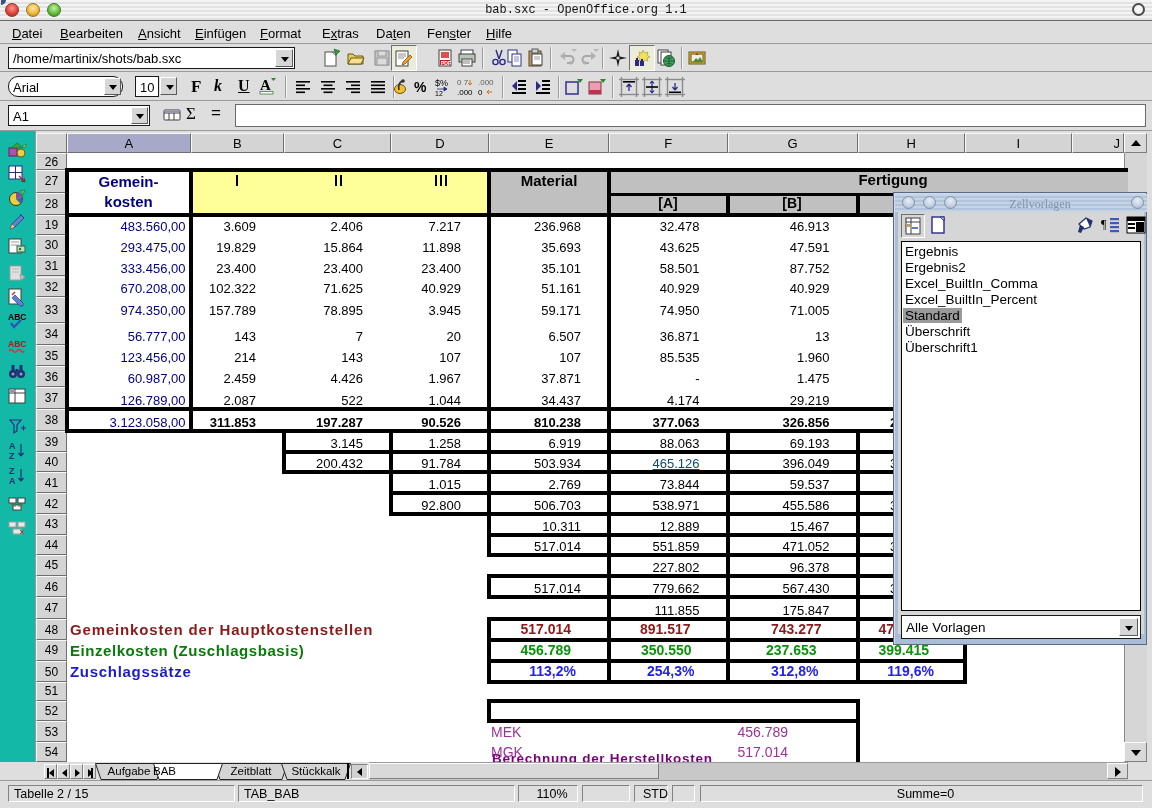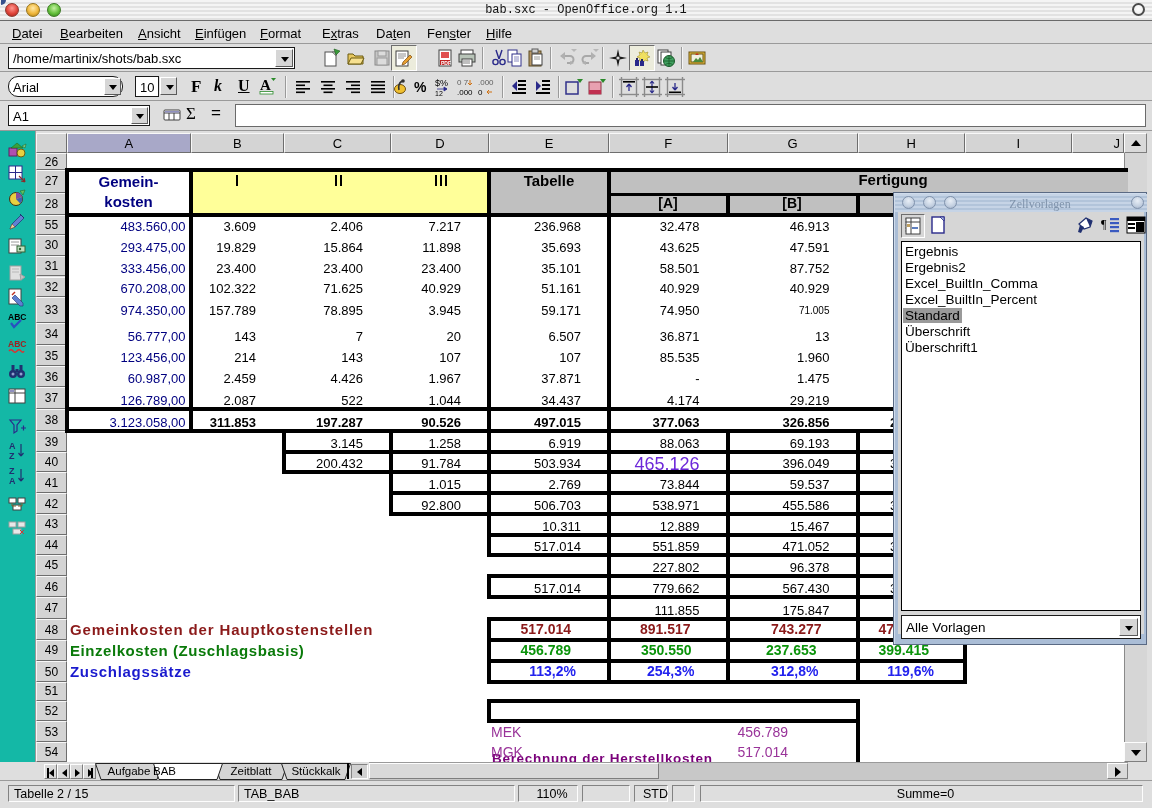--- a/index.html
+++ b/index.html
@@ -381,21 +381,21 @@
 <div class="ab hdr3d" style="left:391px;top:133px;width:98px;height:20px;background:#d4d4d4;font-size:13px;text-align:center;line-height:19px;">D</div>
 <div class="ab hdr3d" style="left:489px;top:133px;width:120px;height:20px;background:#d4d4d4;font-size:13px;text-align:center;line-height:19px;">E</div>
 <div class="ab hdr3d" style="left:609px;top:133px;width:118.5px;height:20px;background:#d4d4d4;font-size:13px;text-align:center;line-height:19px;">F</div>
 <div class="ab hdr3d" style="left:727.5px;top:133px;width:130.0px;height:20px;background:#d4d4d4;font-size:13px;text-align:center;line-height:19px;">G</div>
 <div class="ab hdr3d" style="left:857.5px;top:133px;width:107.5px;height:20px;background:#d4d4d4;font-size:13px;text-align:center;line-height:19px;">H</div>
 <div class="ab hdr3d" style="left:965px;top:133px;width:106.5px;height:20px;background:#d4d4d4;font-size:13px;text-align:center;line-height:19px;">I</div>
 <div class="ab hdr3d" style="left:1071.5px;top:133px;width:52.5px;height:20px;background:#d4d4d4;font-size:13px;text-align:right;padding-right:3px;line-height:19px;">J</div>
 <div class="ab hdr3d" style="left:36px;top:153px;width:31px;height:17px;font-size:12px;text-align:center;line-height:16px;">26</div>
 <div class="ab hdr3d" style="left:36px;top:170px;width:31px;height:22.5px;font-size:12px;text-align:center;line-height:21.5px;">27</div>
 <div class="ab hdr3d" style="left:36px;top:192.5px;width:31px;height:22.400000000000006px;font-size:12px;text-align:center;line-height:21.400000000000006px;">28</div>
-<div class="ab hdr3d" style="left:36px;top:214.9px;width:31px;height:20.400000000000006px;font-size:12px;text-align:center;line-height:19.400000000000006px;">55</div>
+<div class="ab hdr3d" style="left:36px;top:214.9px;width:31px;height:20.400000000000006px;font-size:12px;text-align:center;line-height:19.400000000000006px;">19</div>
 <div class="ab hdr3d" style="left:36px;top:235.3px;width:31px;height:20.399999999999977px;font-size:12px;text-align:center;line-height:19.399999999999977px;">30</div>
 <div class="ab hdr3d" style="left:36px;top:255.7px;width:31px;height:20.80000000000001px;font-size:12px;text-align:center;line-height:19.80000000000001px;">31</div>
 <div class="ab hdr3d" style="left:36px;top:276.5px;width:31px;height:20.100000000000023px;font-size:12px;text-align:center;line-height:19.100000000000023px;">32</div>
 <div class="ab hdr3d" style="left:36px;top:296.6px;width:31px;height:26.799999999999955px;font-size:12px;text-align:center;line-height:25.799999999999955px;">33</div>
 <div class="ab hdr3d" style="left:36px;top:323.4px;width:31px;height:21.30000000000001px;font-size:12px;text-align:center;line-height:20.30000000000001px;">34</div>
 <div class="ab hdr3d" style="left:36px;top:344.7px;width:31px;height:21.30000000000001px;font-size:12px;text-align:center;line-height:20.30000000000001px;">35</div>
 <div class="ab hdr3d" style="left:36px;top:366px;width:31px;height:21.30000000000001px;font-size:12px;text-align:center;line-height:20.30000000000001px;">36</div>
 <div class="ab hdr3d" style="left:36px;top:387.3px;width:31px;height:21.69999999999999px;font-size:12px;text-align:center;line-height:20.69999999999999px;">37</div>
 <div class="ab hdr3d" style="left:36px;top:409px;width:31px;height:21.5px;font-size:12px;text-align:center;line-height:20.5px;">38</div>
 <div class="ab hdr3d" style="left:36px;top:430.5px;width:31px;height:21.0px;font-size:12px;text-align:center;line-height:20.0px;">39</div>
@@ -424,21 +424,21 @@
   </div>
 <div class="ab" style="left:1147px;top:131px;width:5px;height:677px;background:#dedede;"></div>
 <div class="ab" style="left:607px;top:168px;width:520.5px;height:48.5px;background:#c0c0c0;border:4px solid #000;border-right:none;"></div>
 <div class="ab" style="left:487px;top:168px;width:124px;height:48.5px;background:#c0c0c0;border:4px solid #000;"></div>
 <div class="ab" style="left:188.5px;top:168px;width:302.5px;height:48.5px;background:#ffff99;border:4px solid #000;"></div>
 <div class="ab" style="left:65px;top:168px;width:127.5px;height:48.5px;background:#fff;border:4px solid #000;"></div>
 <div class="ab" style="left:609px;top:192.5px;width:515px;height:3px;background:#000;"></div>
 <div class="ab" style="left:725.5px;top:193.5px;width:4px;height:19.5px;background:#000;"></div>
 <div class="ab" style="left:855.5px;top:193.5px;width:4px;height:19.5px;background:#000;"></div>
 <div class="ab" style="left:67px;top:172px;width:123px;height:40px;color:#000080;font-weight:bold;font-size:15px;text-align:center;line-height:20px;">Gemein-<br>kosten</div>
-<div class="ab" style="left:489px;top:172px;width:120px;color:#000;font-weight:bold;font-size:15px;text-align:center;">Tabelle</div>
+<div class="ab" style="left:489px;top:172px;width:120px;color:#000;font-weight:bold;font-size:15px;text-align:center;">Material</div>
 <div class="ab" style="left:793px;top:171px;width:200px;color:#000;font-weight:bold;font-size:15px;text-align:center;">Fertigung</div>
 <div class="ab" style="left:609px;top:195px;width:118px;color:#000;font-weight:bold;font-size:14px;text-align:center;">[A]</div>
 <div class="ab" style="left:727px;top:195px;width:130px;color:#000;font-weight:bold;font-size:14px;text-align:center;">[B]</div>
 <div class="ab" style="left:235.5px;top:175px;width:2px;height:11px;background:#000;"></div>
 <div class="ab" style="left:334.5px;top:175px;width:2px;height:11px;background:#000;"></div>
 <div class="ab" style="left:339.5px;top:175px;width:2px;height:11px;background:#000;"></div>
 <div class="ab" style="left:435px;top:175px;width:2px;height:11px;background:#000;"></div>
 <div class="ab" style="left:440px;top:175px;width:2px;height:11px;background:#000;"></div>
 <div class="ab" style="left:445px;top:175px;width:2px;height:11px;background:#000;"></div>
 <div class="ab" style="left:607px;top:212.9px;width:360px;height:198.1px;background:#fff;border:4px solid #000;"></div>
@@ -476,21 +476,21 @@
 <div class="ab num" style="left:391px;top:281.6px;width:70px;height:14px;line-height:14px;color:#000;font-weight:normal;font-size:13px;">40.929</div>
 <div class="ab num" style="left:489px;top:281.6px;width:92px;height:14px;line-height:14px;color:#000;font-weight:normal;font-size:13px;">51.161</div>
 <div class="ab num" style="left:609px;top:281.6px;width:90.5px;height:14px;line-height:14px;color:#000;font-weight:normal;font-size:13px;">40.929</div>
 <div class="ab num" style="left:727.5px;top:281.6px;width:102.0px;height:14px;line-height:14px;color:#000;font-weight:normal;font-size:13px;">40.929</div>
 <div class="ab num" style="left:67px;top:304.4px;width:118.5px;height:14px;line-height:14px;color:#000080;font-weight:normal;font-size:13px;">974.350,00</div>
 <div class="ab num" style="left:190.5px;top:304.4px;width:65.5px;height:14px;line-height:14px;color:#000;font-weight:normal;font-size:13px;">157.789</div>
 <div class="ab num" style="left:284px;top:304.4px;width:79px;height:14px;line-height:14px;color:#000;font-weight:normal;font-size:13px;">78.895</div>
 <div class="ab num" style="left:391px;top:304.4px;width:70px;height:14px;line-height:14px;color:#000;font-weight:normal;font-size:13px;">3.945</div>
 <div class="ab num" style="left:489px;top:304.4px;width:92px;height:14px;line-height:14px;color:#000;font-weight:normal;font-size:13px;">59.171</div>
 <div class="ab num" style="left:609px;top:304.4px;width:90.5px;height:14px;line-height:14px;color:#000;font-weight:normal;font-size:13px;">74.950</div>
-<div class="ab num" style="left:727.5px;top:304.4px;width:102.0px;height:14px;line-height:14px;color:#000;font-weight:normal;font-size:10px;">71.005</div>
+<div class="ab num" style="left:727.5px;top:304.4px;width:102.0px;height:14px;line-height:14px;color:#000;font-weight:normal;font-size:13px;">71.005</div>
 <div class="ab num" style="left:67px;top:329.7px;width:118.5px;height:14px;line-height:14px;color:#000080;font-weight:normal;font-size:13px;">56.777,00</div>
 <div class="ab num" style="left:190.5px;top:329.7px;width:65.5px;height:14px;line-height:14px;color:#000;font-weight:normal;font-size:13px;">143</div>
 <div class="ab num" style="left:284px;top:329.7px;width:79px;height:14px;line-height:14px;color:#000;font-weight:normal;font-size:13px;">7</div>
 <div class="ab num" style="left:391px;top:329.7px;width:70px;height:14px;line-height:14px;color:#000;font-weight:normal;font-size:13px;">20</div>
 <div class="ab num" style="left:489px;top:329.7px;width:92px;height:14px;line-height:14px;color:#000;font-weight:normal;font-size:13px;">6.507</div>
 <div class="ab num" style="left:609px;top:329.7px;width:90.5px;height:14px;line-height:14px;color:#000;font-weight:normal;font-size:13px;">36.871</div>
 <div class="ab num" style="left:727.5px;top:329.7px;width:102.0px;height:14px;line-height:14px;color:#000;font-weight:normal;font-size:13px;">13</div>
 <div class="ab num" style="left:67px;top:351px;width:118.5px;height:14px;line-height:14px;color:#000080;font-weight:normal;font-size:13px;">123.456,00</div>
 <div class="ab num" style="left:190.5px;top:351px;width:65.5px;height:14px;line-height:14px;color:#000;font-weight:normal;font-size:13px;">214</div>
 <div class="ab num" style="left:284px;top:351px;width:79px;height:14px;line-height:14px;color:#000;font-weight:normal;font-size:13px;">143</div>
@@ -509,21 +509,21 @@
 <div class="ab num" style="left:190.5px;top:394px;width:65.5px;height:14px;line-height:14px;color:#000;font-weight:normal;font-size:13px;">2.087</div>
 <div class="ab num" style="left:284px;top:394px;width:79px;height:14px;line-height:14px;color:#000;font-weight:normal;font-size:13px;">522</div>
 <div class="ab num" style="left:391px;top:394px;width:70px;height:14px;line-height:14px;color:#000;font-weight:normal;font-size:13px;">1.044</div>
 <div class="ab num" style="left:489px;top:394px;width:92px;height:14px;line-height:14px;color:#000;font-weight:normal;font-size:13px;">34.437</div>
 <div class="ab num" style="left:609px;top:394px;width:90.5px;height:14px;line-height:14px;color:#000;font-weight:normal;font-size:13px;">4.174</div>
 <div class="ab num" style="left:727.5px;top:394px;width:102.0px;height:14px;line-height:14px;color:#000;font-weight:normal;font-size:13px;">29.219</div>
 <div class="ab num" style="left:67px;top:415.5px;width:118.5px;height:14px;line-height:14px;color:#000080;font-weight:normal;font-size:13px;">3.123.058,00</div>
 <div class="ab num" style="left:190.5px;top:415.5px;width:65.5px;height:14px;line-height:14px;color:#000;font-weight:bold;font-size:13px;">311.853</div>
 <div class="ab num" style="left:284px;top:415.5px;width:79px;height:14px;line-height:14px;color:#000;font-weight:bold;font-size:13px;">197.287</div>
 <div class="ab num" style="left:391px;top:415.5px;width:70px;height:14px;line-height:14px;color:#000;font-weight:bold;font-size:13px;">90.526</div>
-<div class="ab num" style="left:489px;top:415.5px;width:92px;height:14px;line-height:14px;color:#000;font-weight:bold;font-size:13px;">497.015</div>
+<div class="ab num" style="left:489px;top:415.5px;width:92px;height:14px;line-height:14px;color:#000;font-weight:bold;font-size:13px;">810.238</div>
 <div class="ab num" style="left:609px;top:415.5px;width:90.5px;height:14px;line-height:14px;color:#000;font-weight:bold;font-size:13px;">377.063</div>
 <div class="ab num" style="left:727.5px;top:415.5px;width:102.0px;height:14px;line-height:14px;color:#000;font-weight:bold;font-size:13px;">326.856</div>
 <div class="ab num" style="left:857.5px;top:415.5px;width:79.5px;height:14px;line-height:14px;color:#000;font-weight:bold;font-size:13px;">241.120</div>
 <div class="ab" style="left:282px;top:428.5px;width:111px;height:25.0px;background:#fff;border:4px solid #000;"></div>
 <div class="ab" style="left:389px;top:428.5px;width:102px;height:25.0px;background:#fff;border:4px solid #000;"></div>
 <div class="ab" style="left:487px;top:428.5px;width:124px;height:25.0px;background:#fff;border:4px solid #000;"></div>
 <div class="ab" style="left:607px;top:428.5px;width:122.5px;height:25.0px;background:#fff;border:4px solid #000;"></div>
 <div class="ab" style="left:725.5px;top:428.5px;width:134.0px;height:25.0px;background:#fff;border:4px solid #000;"></div>
 <div class="ab" style="left:855.5px;top:428.5px;width:111.5px;height:25.0px;background:#fff;border:4px solid #000;"></div>
 <div class="ab num" style="left:284px;top:436.5px;width:79px;height:14px;line-height:14px;color:#000;font-weight:normal;font-size:13px;">3.145</div>
@@ -533,21 +533,21 @@
 <div class="ab num" style="left:727.5px;top:436.5px;width:102.0px;height:14px;line-height:14px;color:#000;font-weight:normal;font-size:13px;">69.193</div>
 <div class="ab" style="left:282px;top:449.5px;width:111px;height:24.5px;background:#fff;border:4px solid #000;"></div>
 <div class="ab" style="left:389px;top:449.5px;width:102px;height:24.5px;background:#fff;border:4px solid #000;"></div>
 <div class="ab" style="left:487px;top:449.5px;width:124px;height:24.5px;background:#fff;border:4px solid #000;"></div>
 <div class="ab" style="left:607px;top:449.5px;width:122.5px;height:24.5px;background:#fff;border:4px solid #000;"></div>
 <div class="ab" style="left:725.5px;top:449.5px;width:134.0px;height:24.5px;background:#fff;border:4px solid #000;"></div>
 <div class="ab" style="left:855.5px;top:449.5px;width:111.5px;height:24.5px;background:#fff;border:4px solid #000;"></div>
 <div class="ab num" style="left:284px;top:457px;width:79px;height:14px;line-height:14px;color:#000;font-weight:normal;font-size:13px;">200.432</div>
 <div class="ab num" style="left:391px;top:457px;width:70px;height:14px;line-height:14px;color:#000;font-weight:normal;font-size:13px;">91.784</div>
 <div class="ab num" style="left:489px;top:457px;width:92px;height:14px;line-height:14px;color:#000;font-weight:normal;font-size:13px;">503.934</div>
-<div class="ab num" style="left:609px;top:457px;width:90.5px;height:14px;line-height:14px;color:#6d28d9;font-weight:normal;font-size:18px;text-decoration:underline;">465.126</div>
+<div class="ab num" style="left:609px;top:457px;width:90.5px;height:14px;line-height:14px;color:#0c4a6e;font-weight:normal;font-size:13px;text-decoration:underline;">465.126</div>
 <div class="ab num" style="left:727.5px;top:457px;width:102.0px;height:14px;line-height:14px;color:#000;font-weight:normal;font-size:13px;">396.049</div>
 <div class="ab num" style="left:857.5px;top:457px;width:79.5px;height:14px;line-height:14px;color:#000;font-weight:normal;font-size:13px;">332.891</div>
 <div class="ab" style="left:389px;top:470px;width:102px;height:25px;background:#fff;border:4px solid #000;"></div>
 <div class="ab" style="left:487px;top:470px;width:124px;height:25px;background:#fff;border:4px solid #000;"></div>
 <div class="ab" style="left:607px;top:470px;width:122.5px;height:25px;background:#fff;border:4px solid #000;"></div>
 <div class="ab" style="left:725.5px;top:470px;width:134.0px;height:25px;background:#fff;border:4px solid #000;"></div>
 <div class="ab" style="left:855.5px;top:470px;width:111.5px;height:25px;background:#fff;border:4px solid #000;"></div>
 <div class="ab num" style="left:391px;top:478px;width:70px;height:14px;line-height:14px;color:#000;font-weight:normal;font-size:13px;">1.015</div>
 <div class="ab num" style="left:489px;top:478px;width:92px;height:14px;line-height:14px;color:#000;font-weight:normal;font-size:13px;">2.769</div>
 <div class="ab num" style="left:609px;top:478px;width:90.5px;height:14px;line-height:14px;color:#000;font-weight:normal;font-size:13px;">73.844</div>

